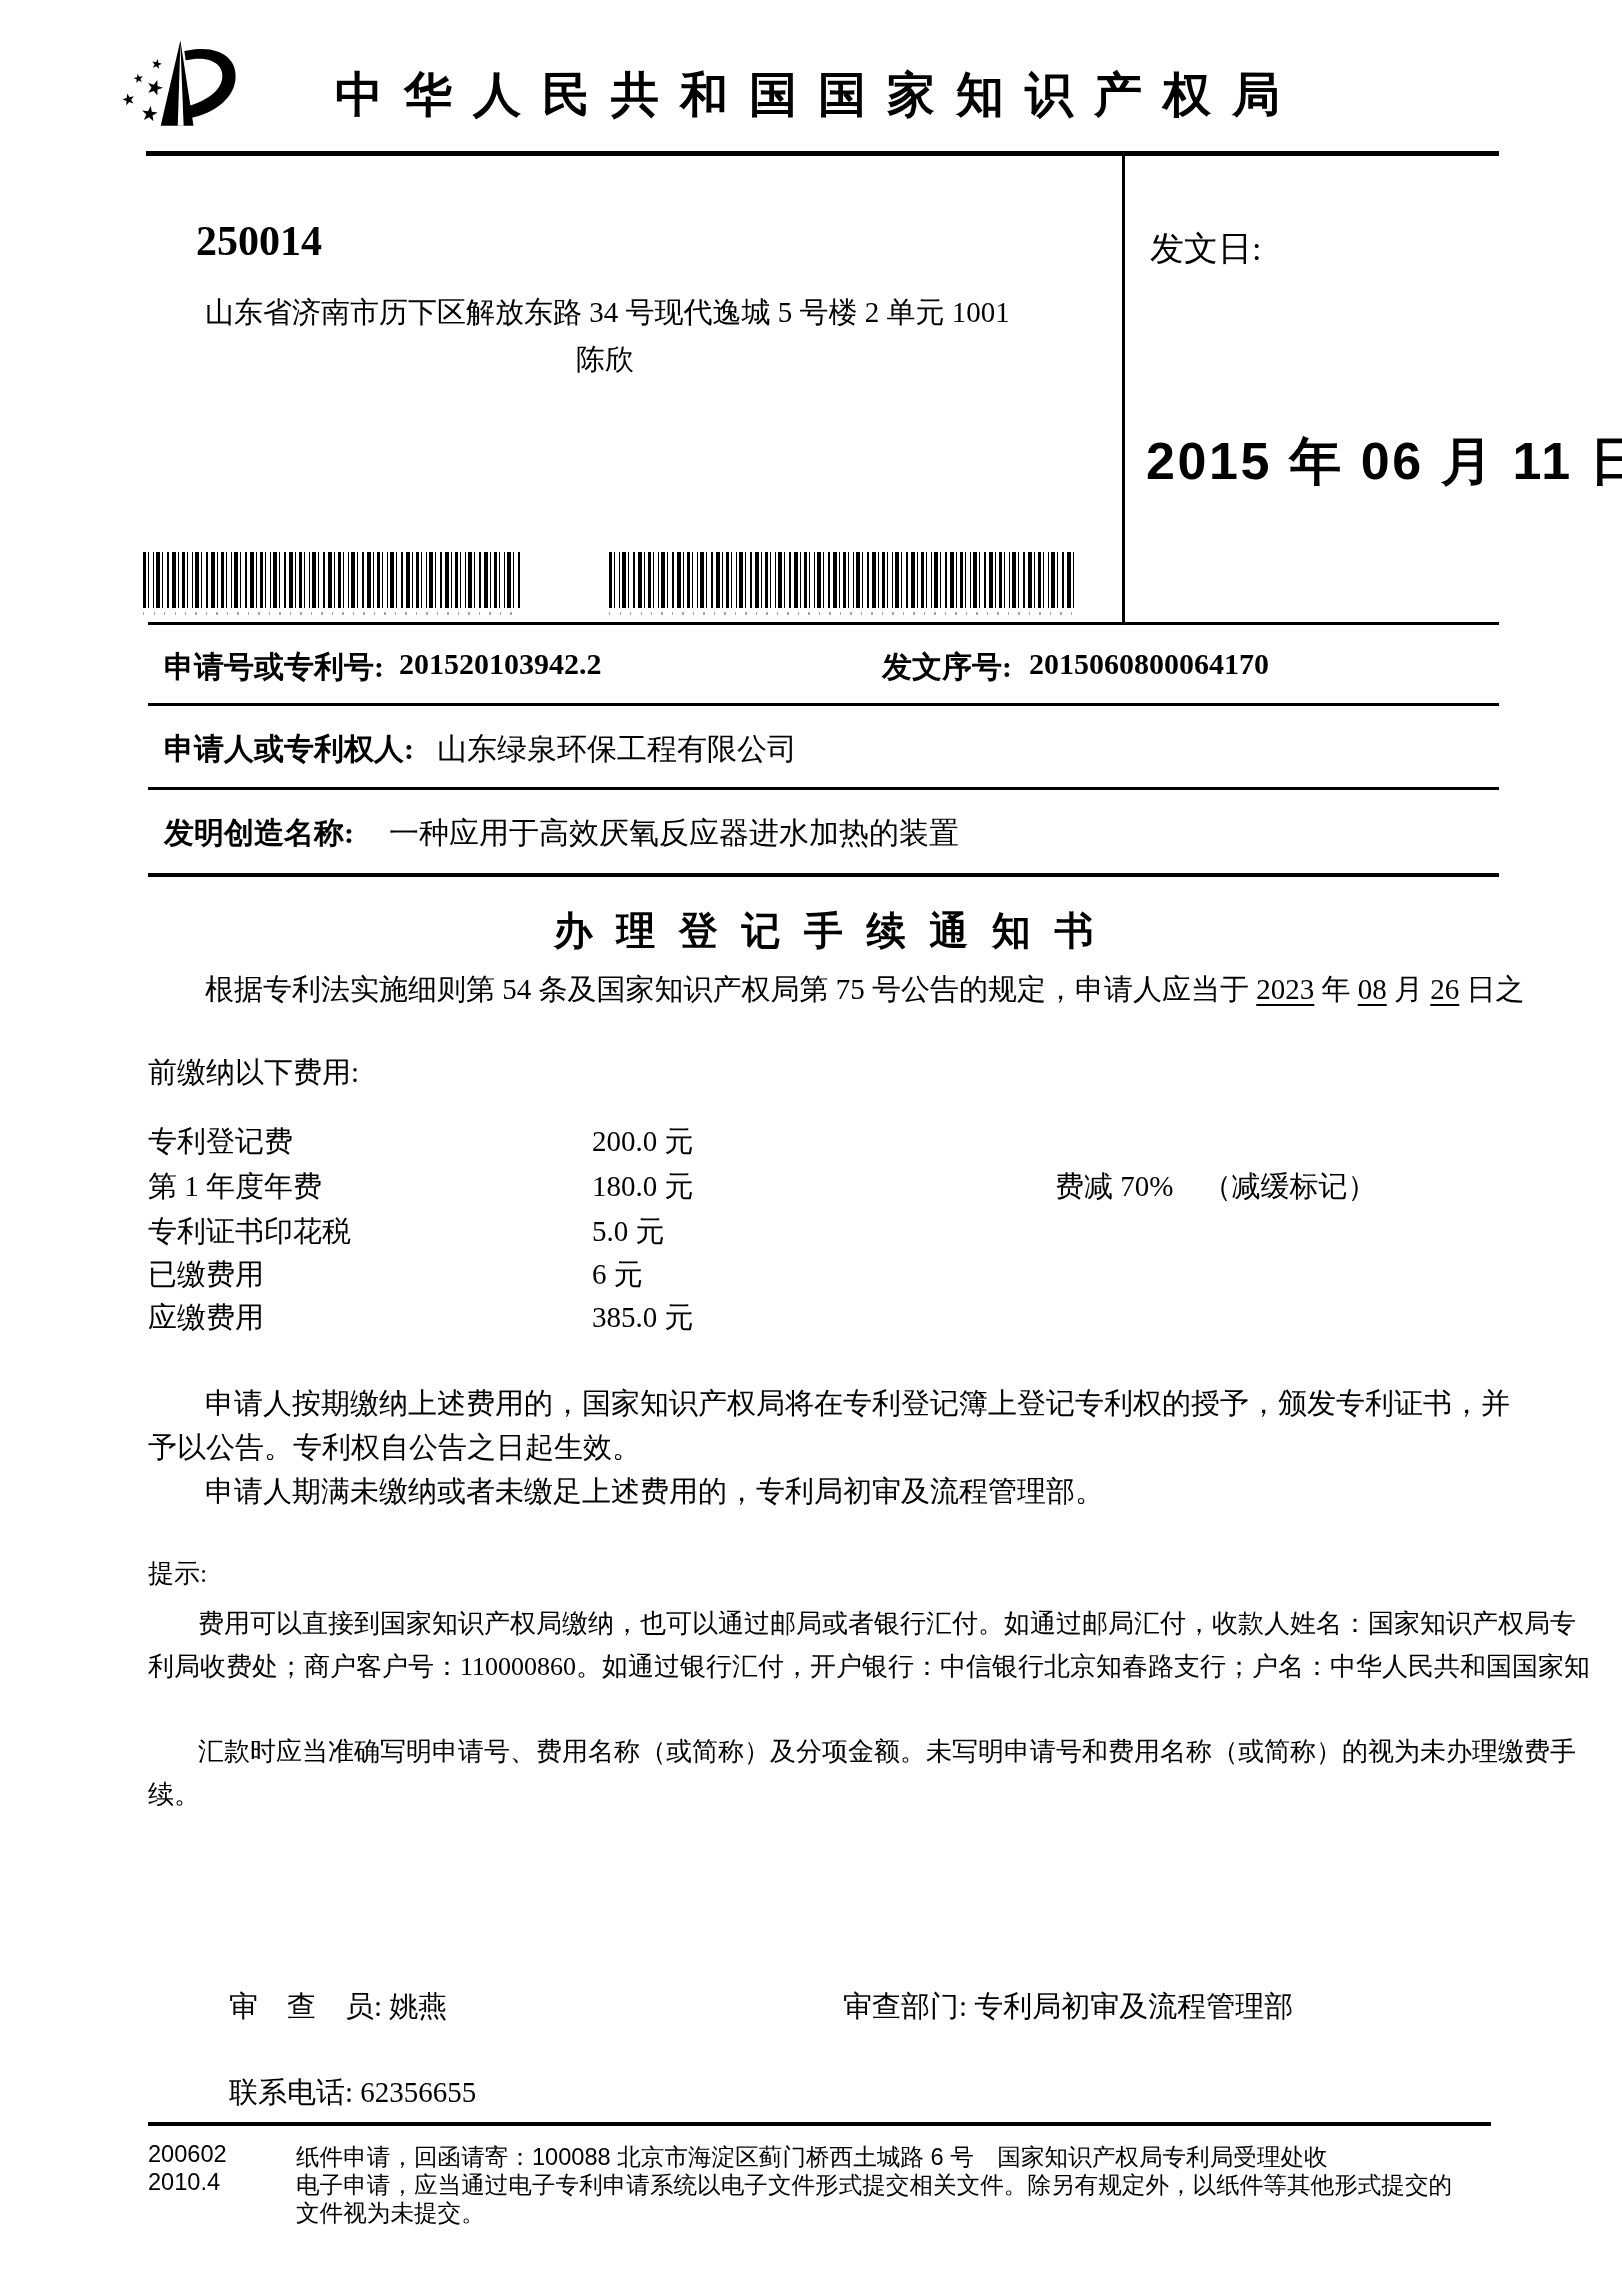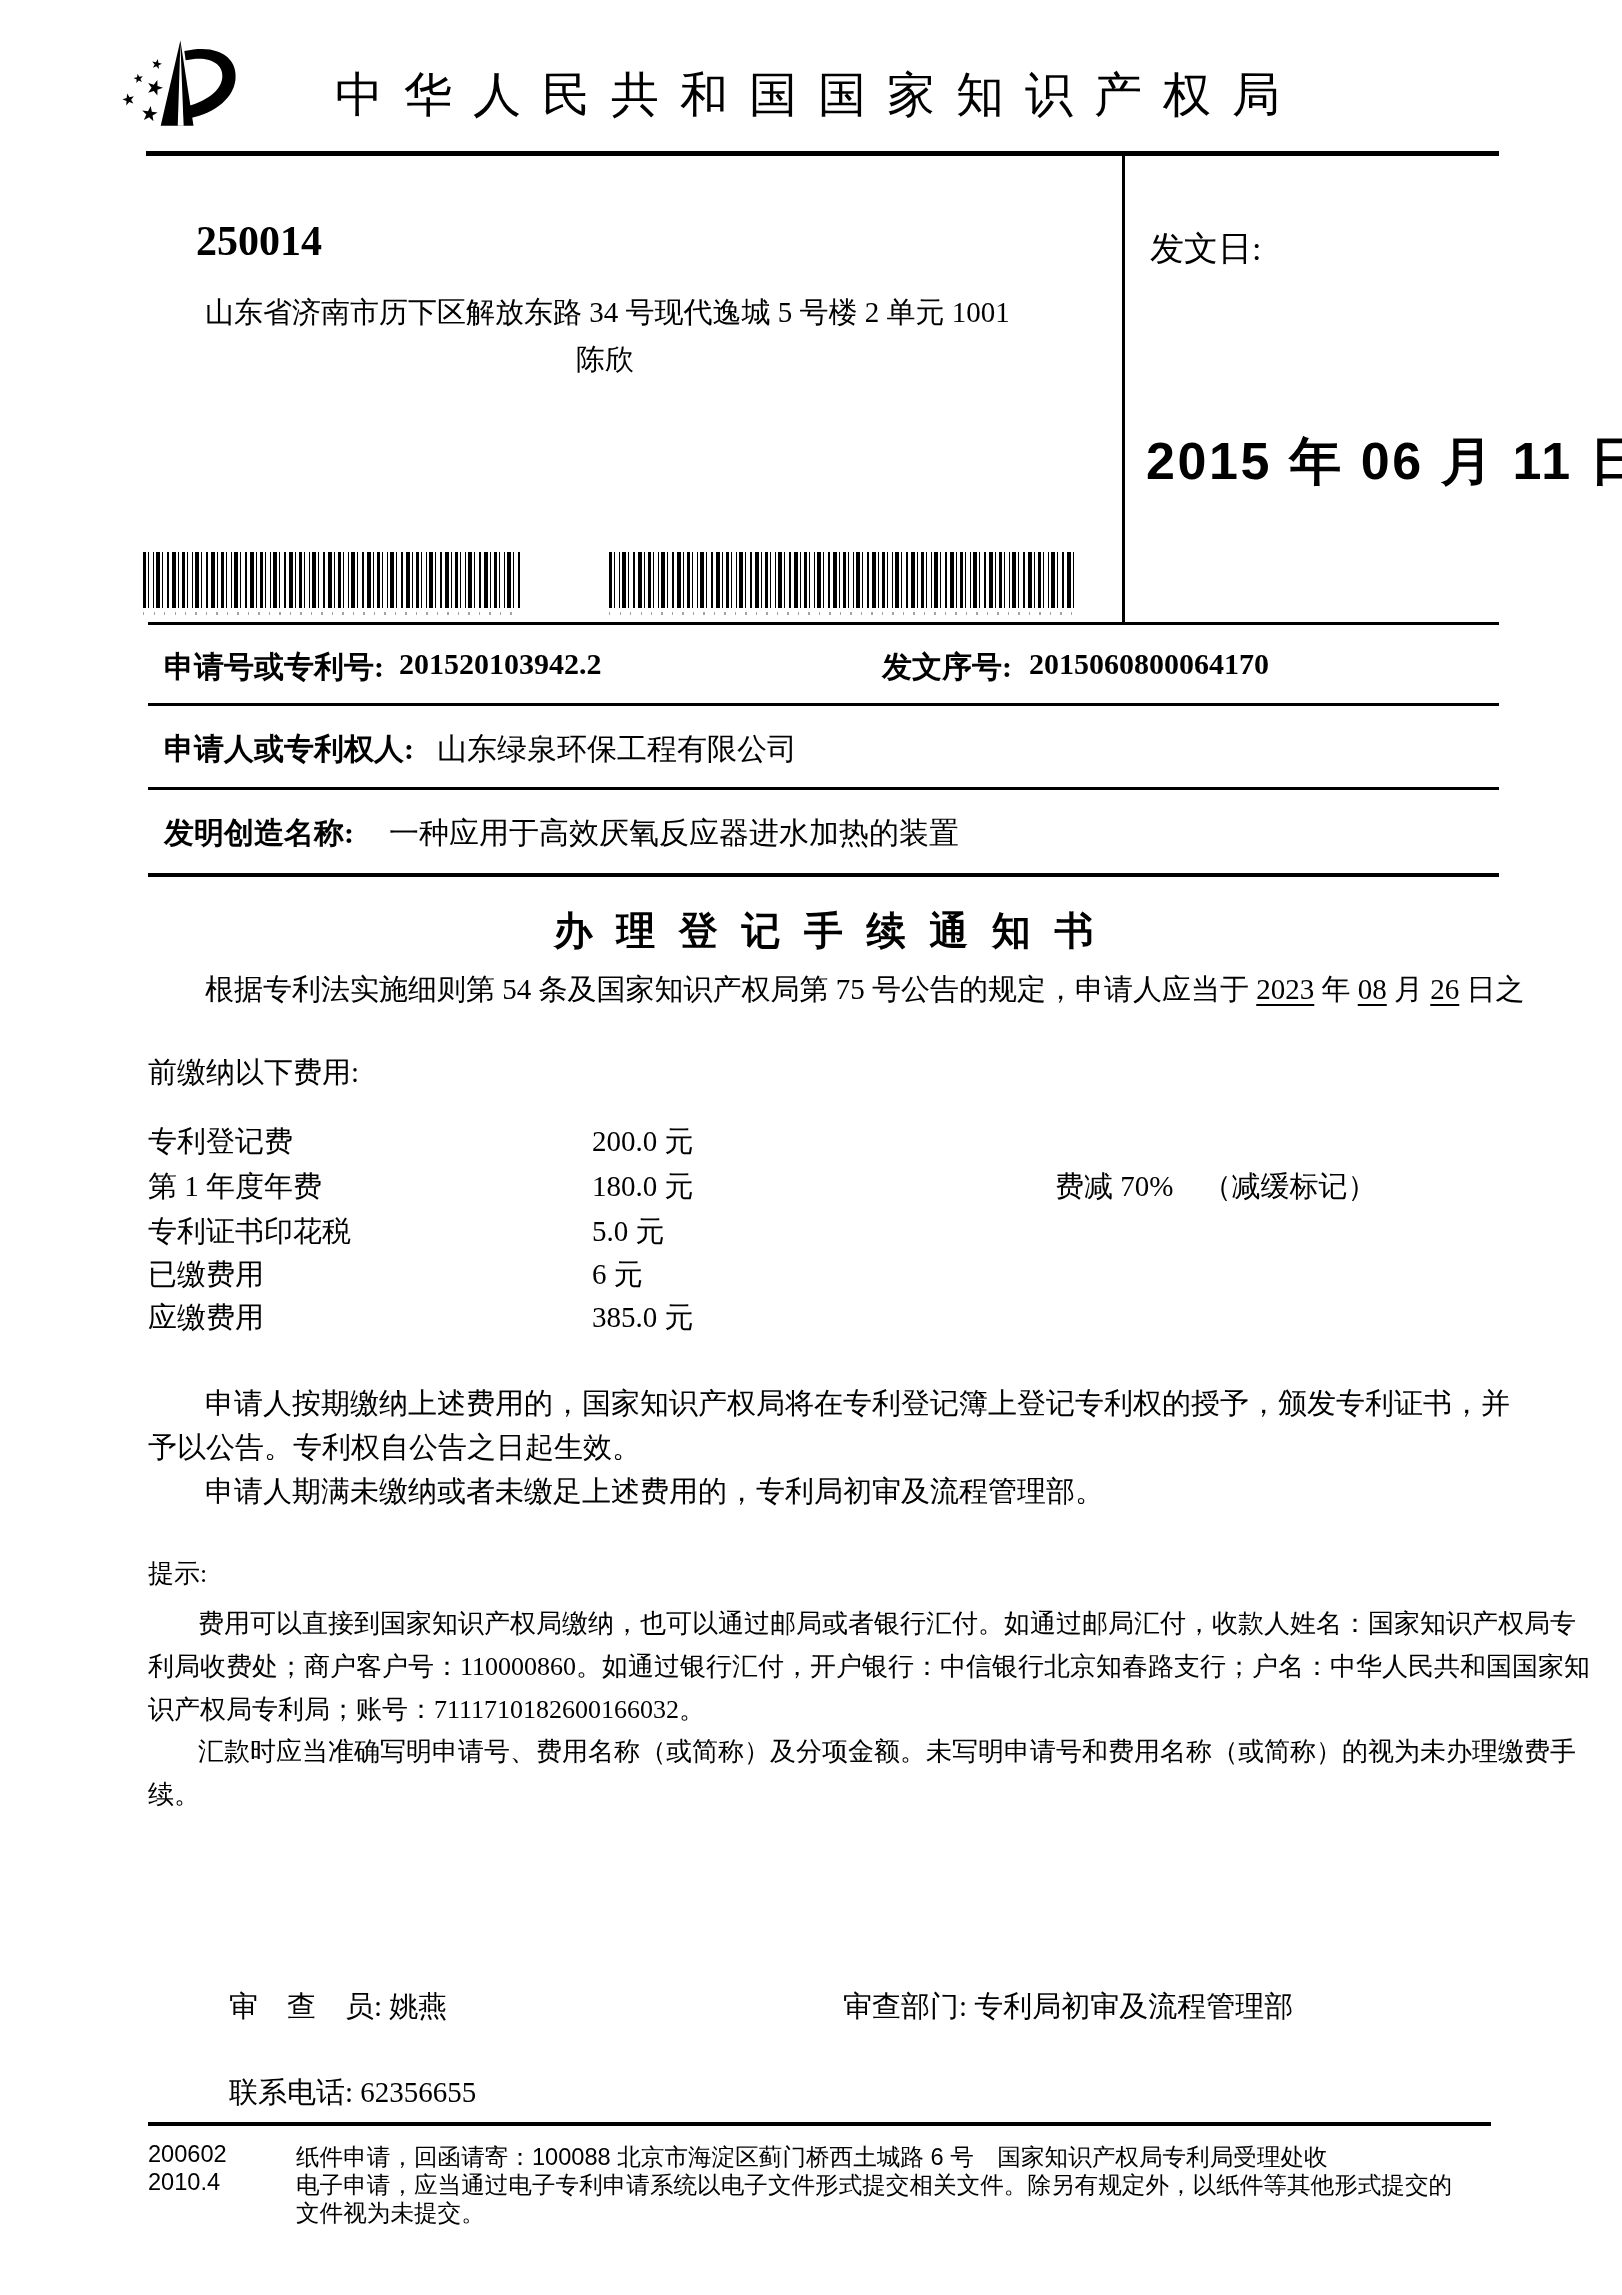--- a/index.html
+++ b/index.html
@@ -9,21 +9,21 @@
     background:#ffffff;
     font-family:"Liberation Serif","DejaVu Serif",serif;
     color:#000;
     overflow:hidden;
   }
   .abs{position:absolute;}
   .rule{background:#000;}
   
   .org-title{
     left:275px;top:63px;width:1086px;
-    font-size:48px;font-weight:normal;letter-spacing:21px;
+    font-size:48px;font-weight:bold;letter-spacing:21px;
     text-align:center;white-space:nowrap;
   }
   .head-rule{left:146px;top:151px;width:1353px;height:5.2px;}
   .vline{left:1122px;top:156px;width:2.6px;height:468px;background:#000;}
   
   .dispatch-label{left:1150px;top:226px;font-size:34px;}
   .dispatch-date{
     left:1146px;top:427px;font-size:52px;font-weight:bold;
     font-family:"Liberation Sans","DejaVu Sans",sans-serif;
     letter-spacing:2.6px;white-space:nowrap;
@@ -152,21 +152,20 @@
   <div class="abs fee-label" style="left:148px;top:1298px;">应缴费用</div>
   <div class="abs fee-amount" style="left:592px;top:1298px;">385.0 元</div>
 
   <div class="abs body-line" style="left:205px;top:1384px;">申请人按期缴纳上述费用的，国家知识产权局将在专利登记簿上登记专利权的授予，颁发专利证书，并</div>
   <div class="abs body-line" style="left:148px;top:1428px;">予以公告。专利权自公告之日起生效。</div>
   <div class="abs body-line" style="left:205px;top:1472px;">申请人期满未缴纳或者未缴足上述费用的，专利局初审及流程管理部。</div>
 
   <div class="abs tip-line" style="left:148px;top:1556px;">提示:</div>
   <div class="abs tip-line" style="left:198px;top:1606px;">费用可以直接到国家知识产权局缴纳，也可以通过邮局或者银行汇付。如通过邮局汇付，收款人姓名：国家知识产权局专</div>
   <div class="abs tip-line" style="left:148px;top:1649px;">利局收费处；商户客户号：110000860。如通过银行汇付，开户银行：中信银行北京知春路支行；户名：中华人民共和国国家知</div>
-  <div class="abs tip-line" style="left:148px;top:1692px;">识产权局专利局；账号：7111710182600166032。</div>
   <div class="abs tip-line" style="left:198px;top:1734px;">汇款时应当准确写明申请号、费用名称（或简称）及分项金额。未写明申请号和费用名称（或简称）的视为未办理缴费手</div>
   <div class="abs tip-line" style="left:148px;top:1777px;">续。</div>
 
   <div class="abs sign-line" style="left:229px;top:1987px;">
     <span>审　查　员:</span>
     <span>姚燕</span>
   </div>
   <div class="abs sign-line" style="left:843px;top:1987px;">
     <span>审查部门:</span>
     <span>专利局初审及流程管理部</span>

